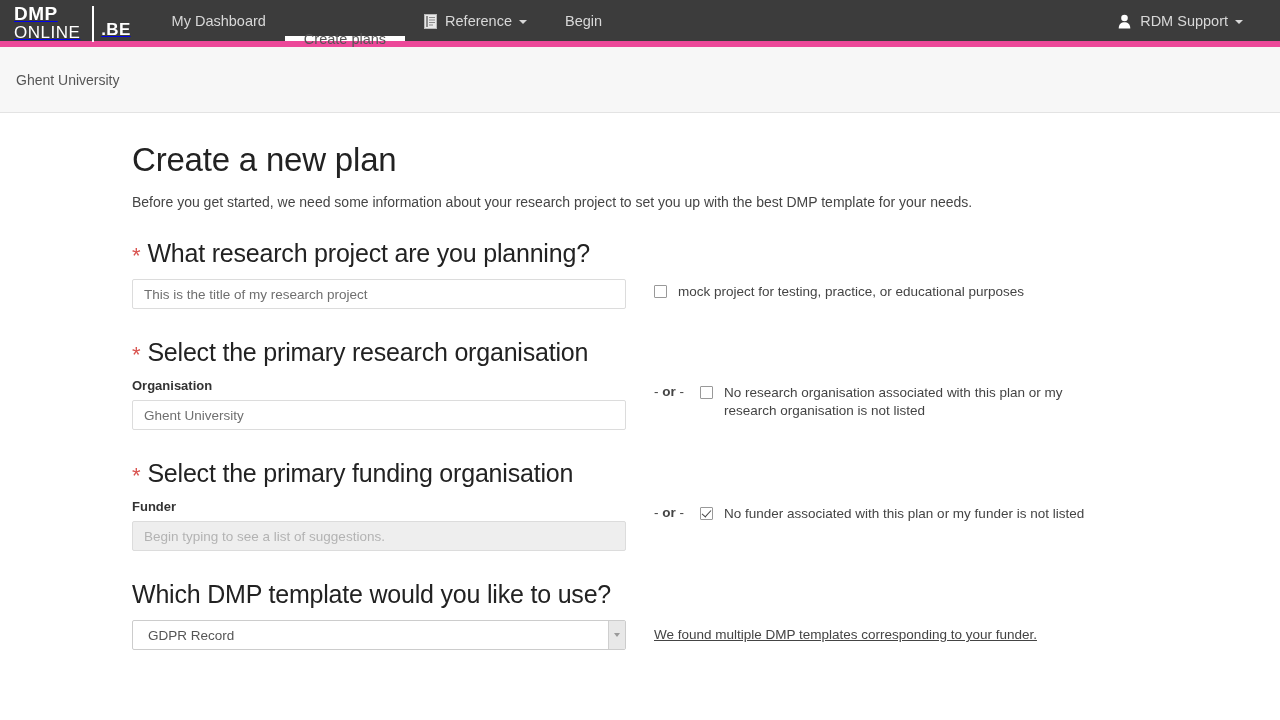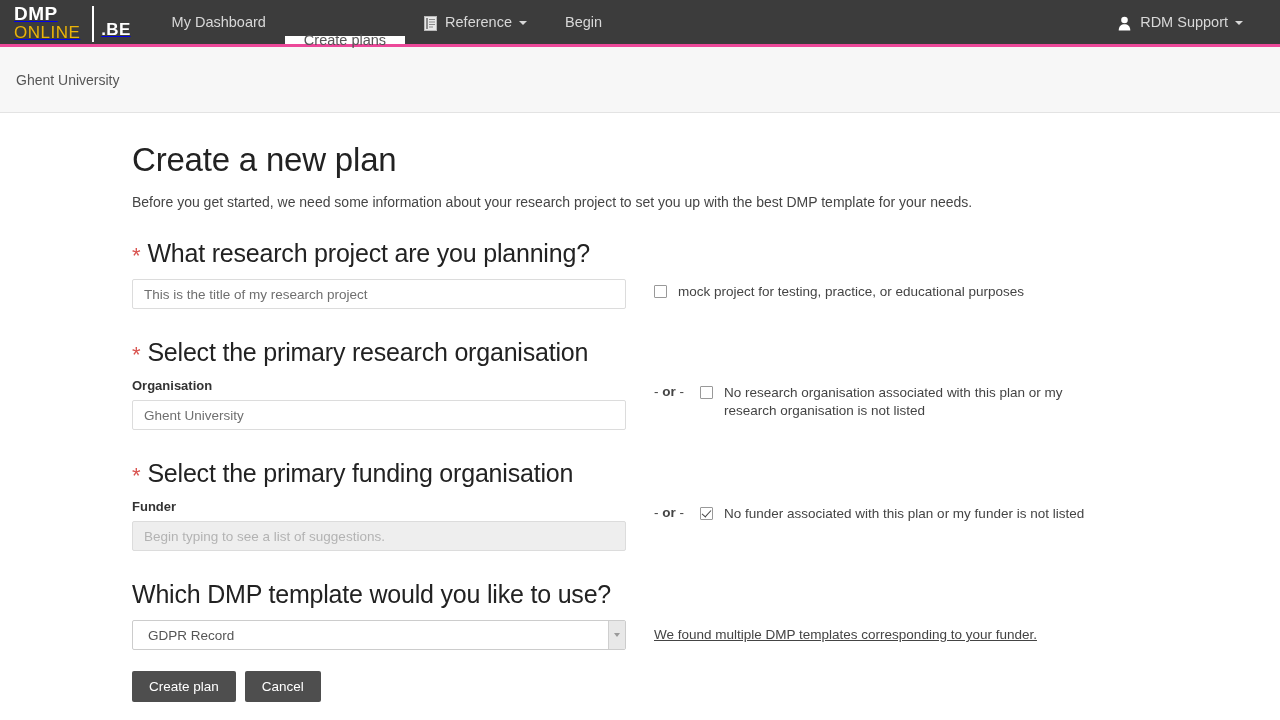--- a/index.html
+++ b/index.html
@@ -15,21 +15,21 @@
     overflow: hidden;
   }
 
   
   .navbar {
     height: 47px;
     background: #3c3c3c;
     display: flex;
     align-items: stretch;
     position: relative;
-    border-bottom: 3px solid #ec4899;
+    border-bottom: 6px solid #ec4899;
   }
   .brand {
     display: flex;
     align-items: center;
     padding: 0 0 0 14px;
     height: 47px;
   }
   .brand-mark {
     display: flex;
     flex-direction: column;
@@ -40,21 +40,21 @@
   .brand-dmp {
     font-size: 19px;
     font-weight: bold;
     color: #ffffff;
     letter-spacing: 0.5px;
     line-height: 18px;
   }
   .brand-online {
     font-size: 17px;
     font-weight: 300;
-    color: #eab308;
+    color: #ffffff;
     letter-spacing: 0.5px;
     line-height: 19px;
   }
   .brand-sep {
     width: 2px;
     background: #ffffff;
     height: 36px;
     align-self: center;
   }
   .brand-be {
@@ -454,18 +454,14 @@
           <option>GDPR Record</option>
         </select>
         <span class="select-btn">
           <span class="select-chev"></span>
         </span>
       </div>
     </div>
     <div class="helper-text">We found multiple DMP templates corresponding to your funder.</div>
   </div>
 
-  <div class="btn-row">
-    <button class="btn">Create plan</button>
-    <button class="btn">Cancel</button>
-  </div>
 
 </div>
 
 </body></html>

